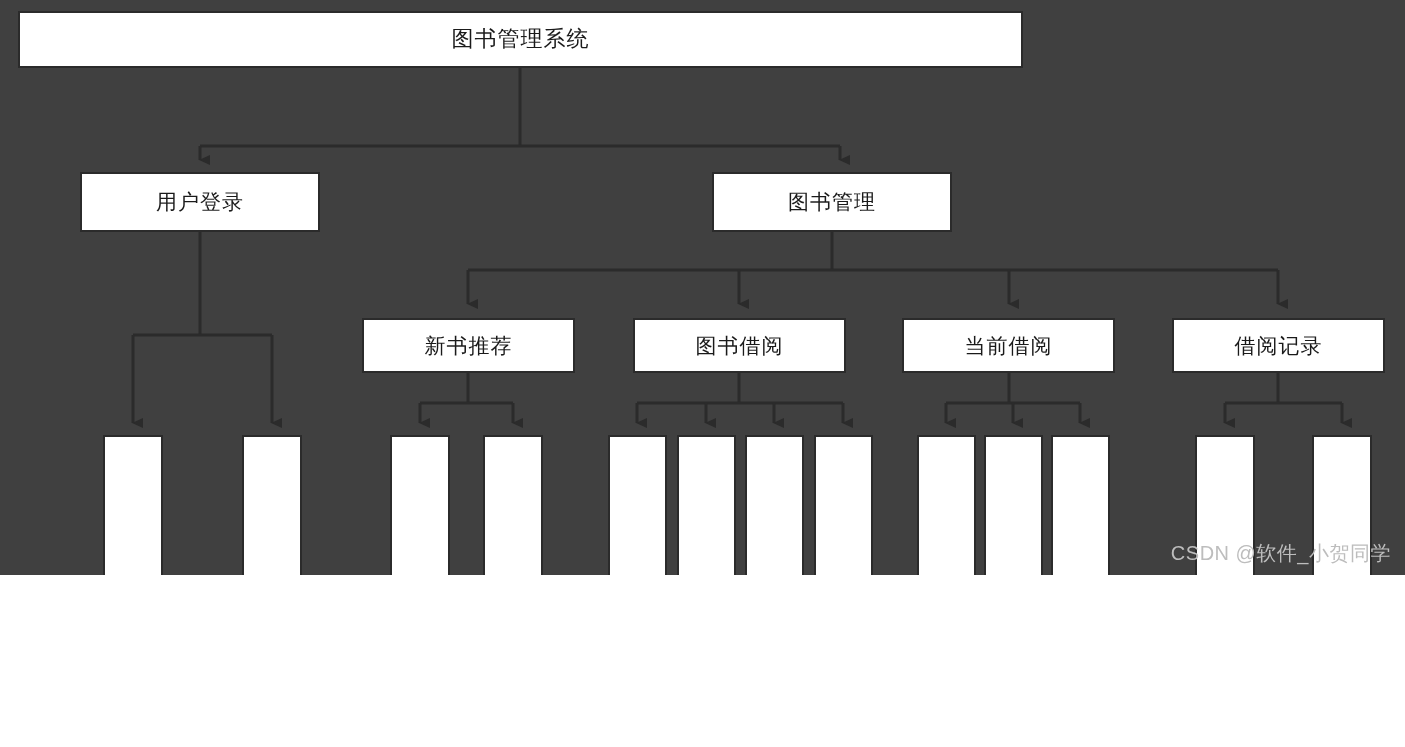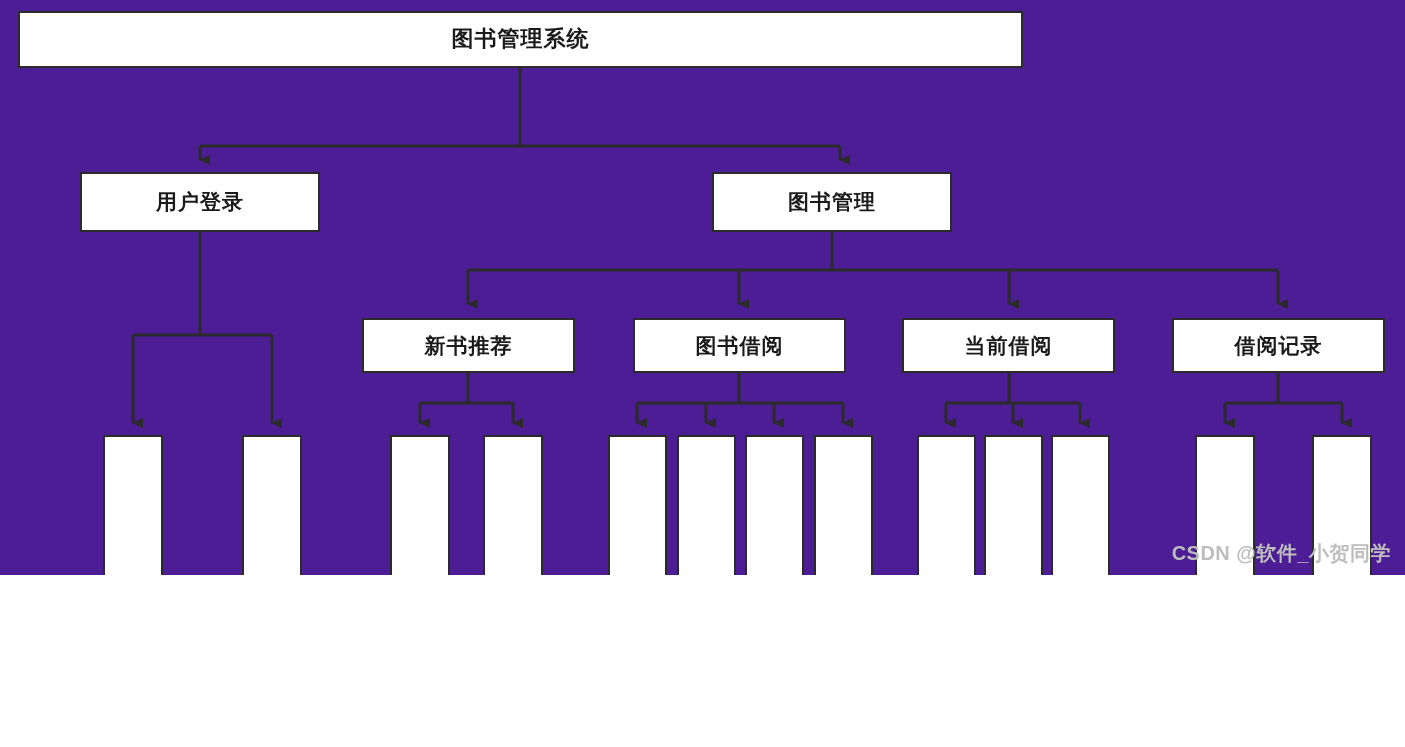--- a/index.html
+++ b/index.html
@@ -8,23 +8,22 @@
     padding: 0;
     background: #ffffff;
   }
   body {
     font-family: "Liberation Sans", "DejaVu Sans", sans-serif;
   }
   #canvas {
     position: relative;
     width: 1405px;
     height: 575px;
-    background: #4c1d95;
+    background: #404040;
     overflow: hidden;
-    font-weight: bold;
   }
   #wires {
     position: absolute;
     left: 0;
     top: 0;
     width: 1405px;
     height: 747px;
     pointer-events: none;
   }
   .node {

